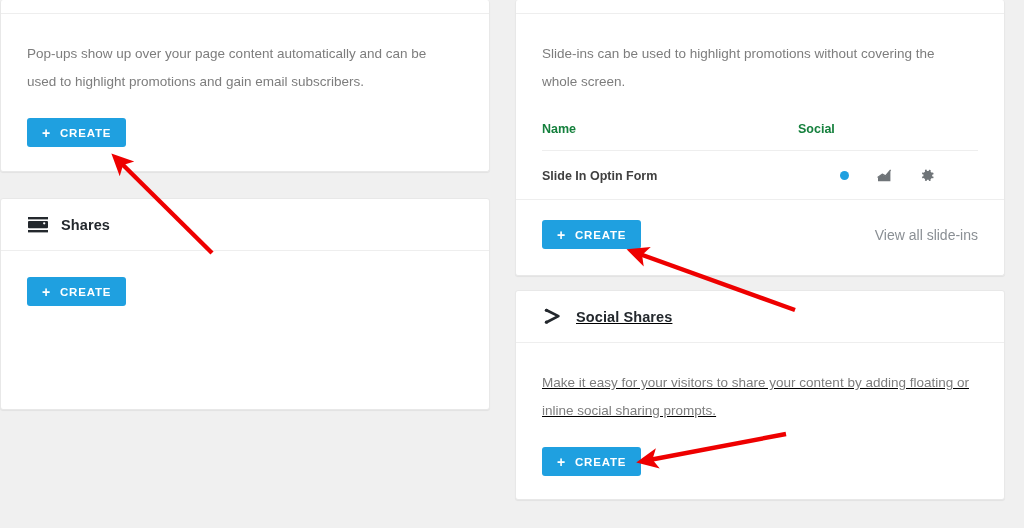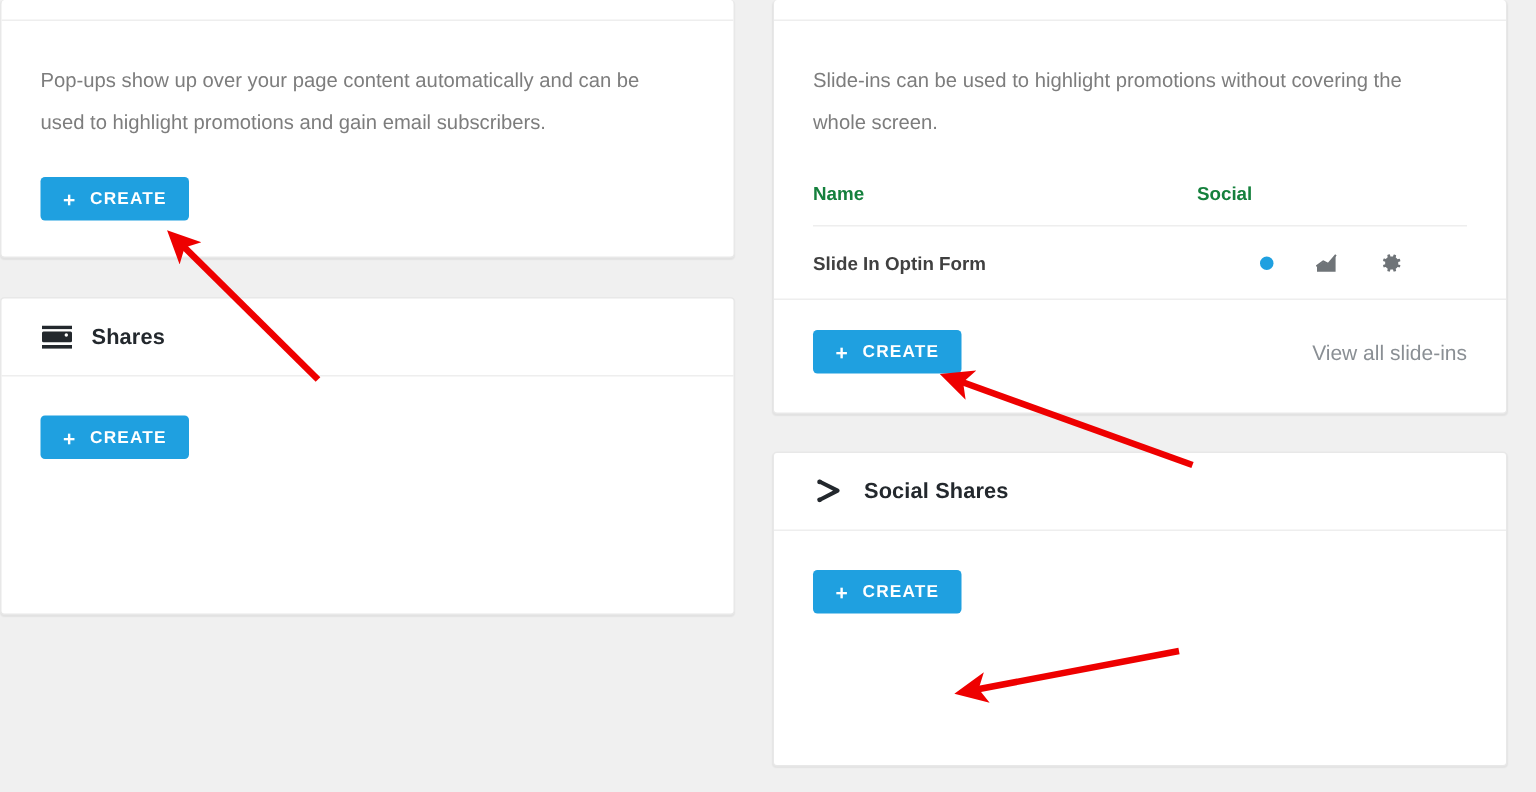--- a/index.html
+++ b/index.html
@@ -248,32 +248,33 @@
       </div>
       <div class="card-footer">
         <button class="btn-create">
           <span class="plus">+</span>
           <span>CREATE</span>
         </button>
         <a class="view-all">View all slide-ins</a>
       </div>
     </div>
 
-    <div class="card with-top" style="top:301px; height:210px;">
+    <div class="card with-top" style="top:290px; height:210px;text-decoration:underline;">
       <div class="card-header">
         <span class="hdr-icon">
           <svg width="20" height="17" viewBox="0 0 20 17" aria-hidden="true">
             <path d="M3.6 2.2 L15.4 8.1 L3.6 14.2" stroke="#23282d" stroke-width="2.7" fill="none" stroke-linecap="round" stroke-linejoin="round"></path>
             <circle cx="3.4" cy="2.3" r="1.6" fill="#23282d"></circle>
             <circle cx="3.4" cy="14.2" r="1.6" fill="#23282d"></circle>
           </svg>
         </span>
         <span class="hdr-title">Social Shares</span>
       </div>
       <div class="card-body">
+        <p class="desc" style="max-width:452px;">Make it easy for your visitors to share your content by adding floating or inline social sharing prompts.</p>
         <button class="btn-create">
           <span class="plus">+</span>
           <span>CREATE</span>
         </button>
       </div>
     </div>
 
   </div>
 
   <svg class="arrows" width="1024" height="528" viewBox="0 0 1024 528">

